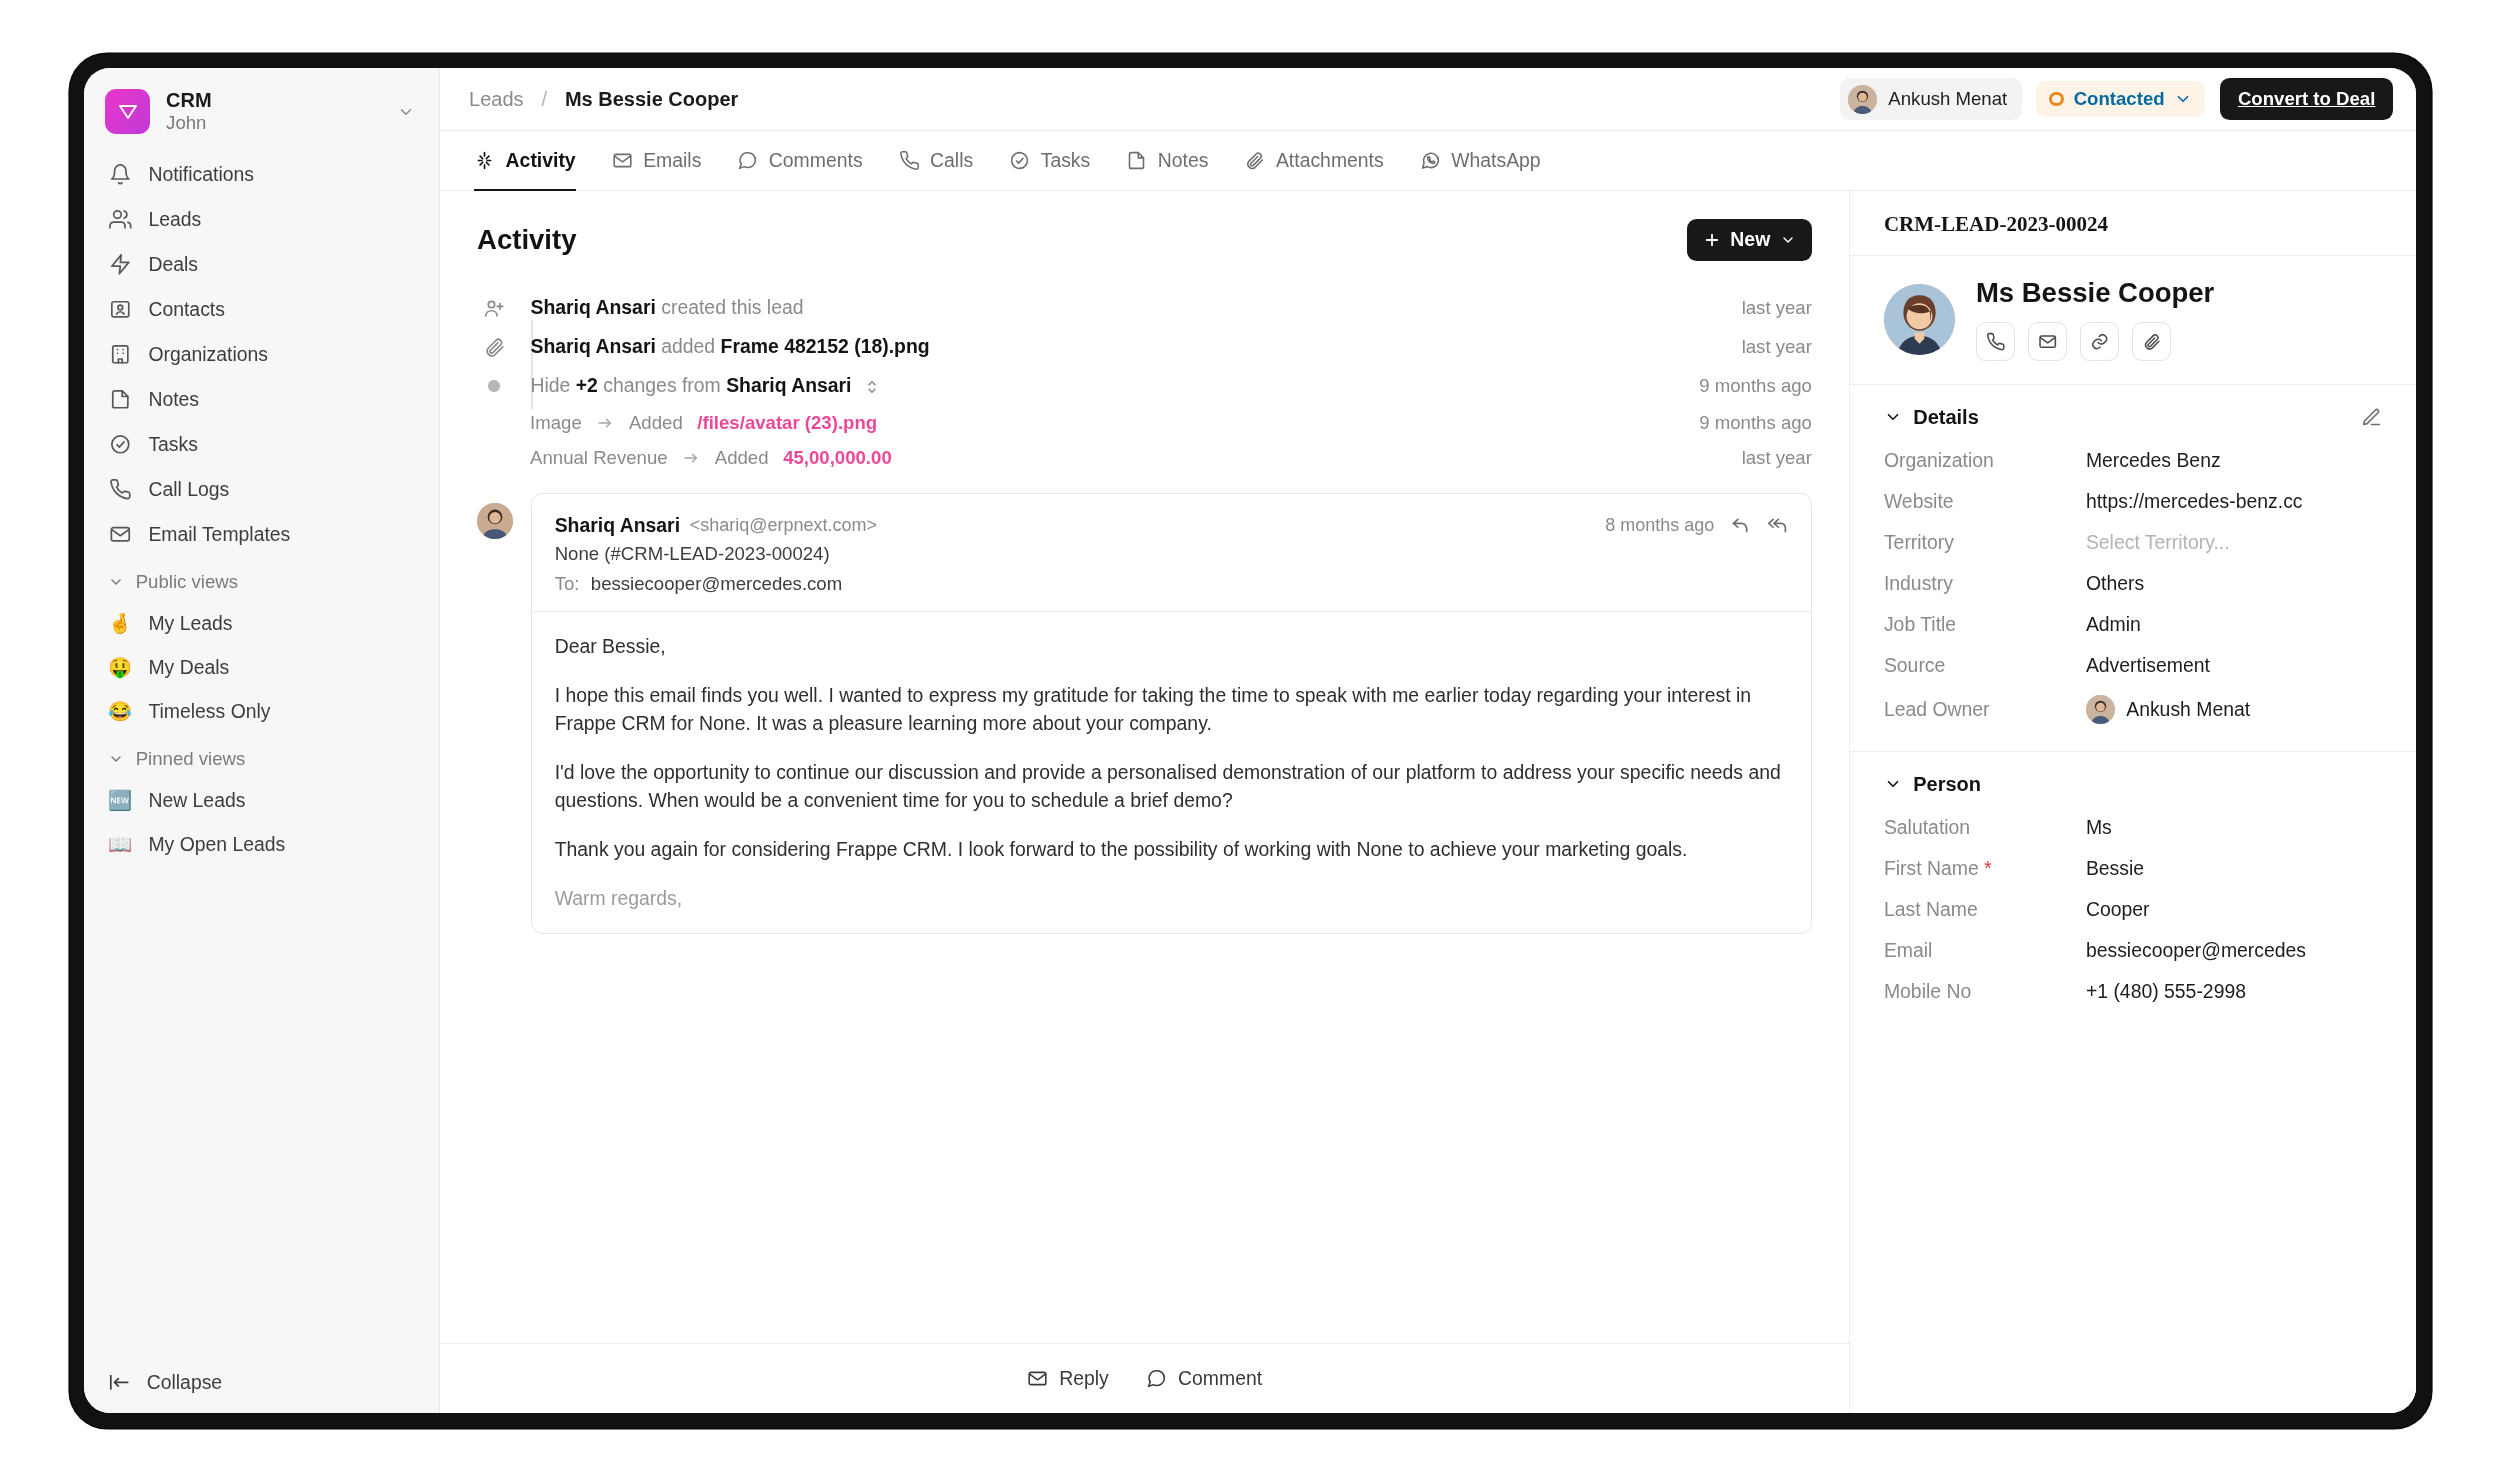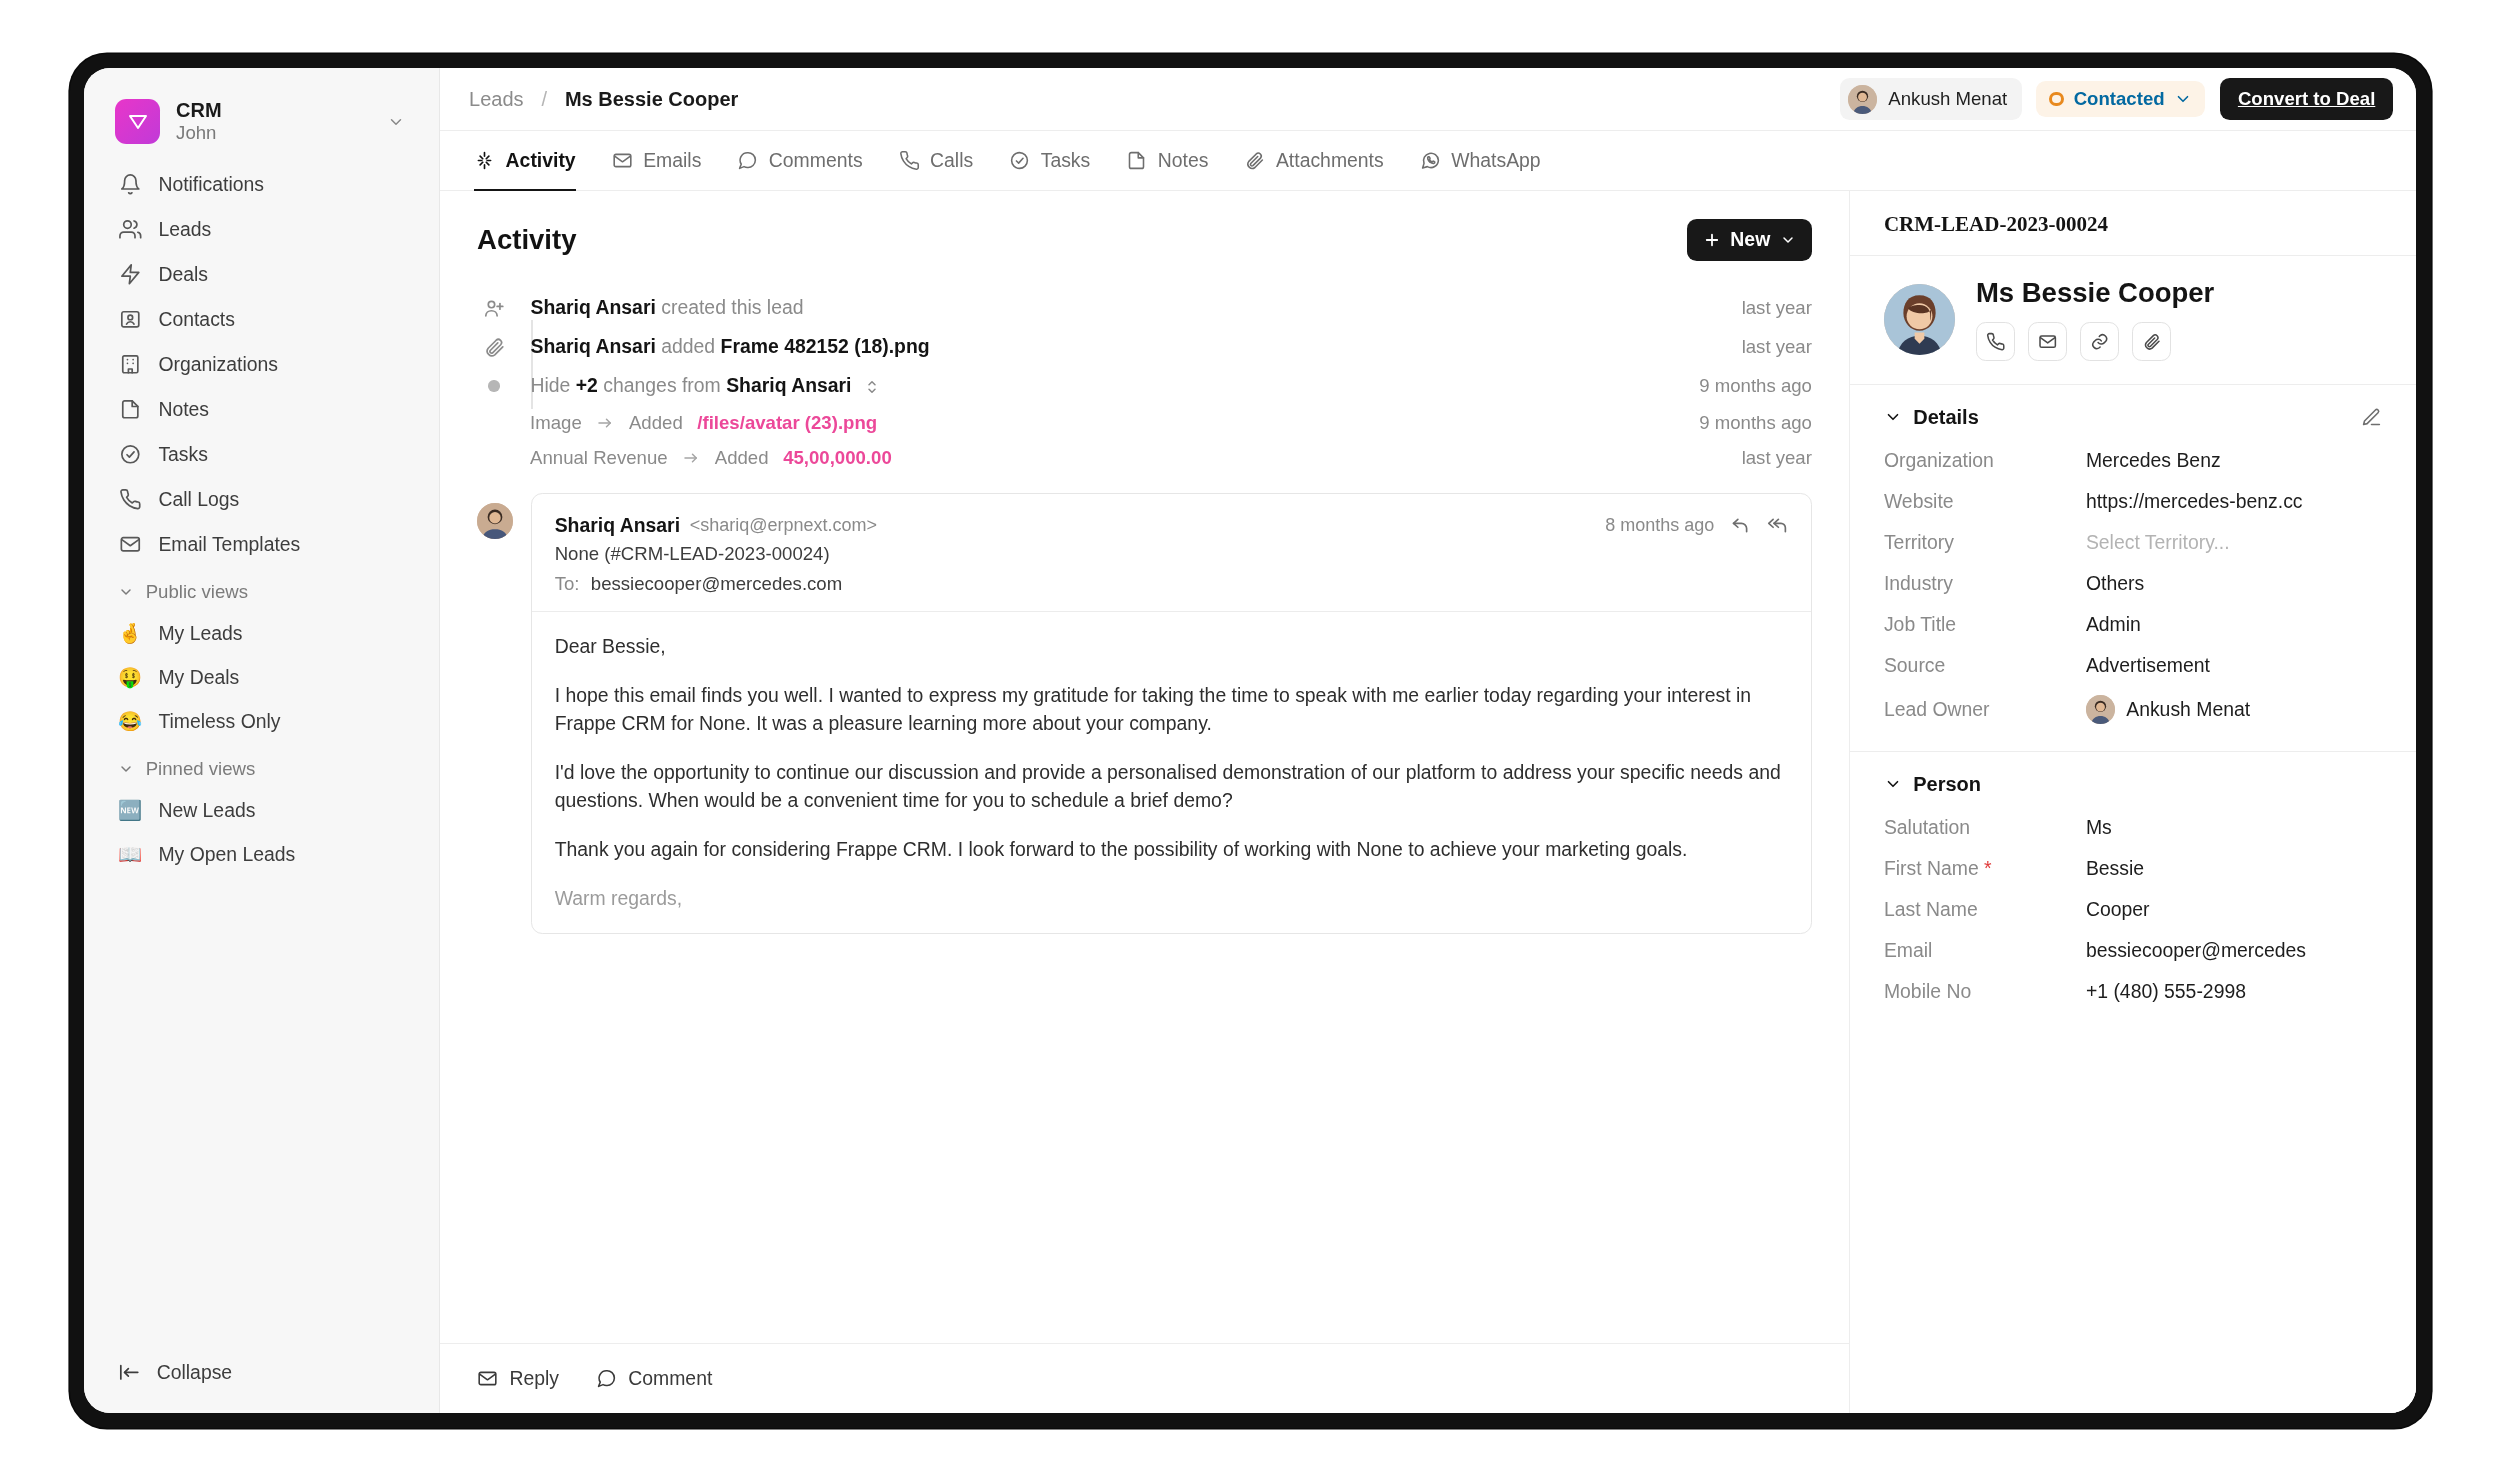--- a/index.html
+++ b/index.html
@@ -32,21 +32,21 @@
     background: #ffffff;
     display: flex;
   }
 
   
   .sidebar {
     width: 356px;
     background: #f7f7f7;
     border-right: 0.8px solid #e8e8e8;
     display: flex; flex-direction: column;
-    padding: 10px;
+    padding: 0;
     flex: 0 0 356px;
   }
   .brand {
     display: flex; align-items: center; gap: 16px;
     padding: 21px 21px 14.6px 21px;
   }
   .brand-logo {
     width: 45px; height: 45px; border-radius: 11.3px;
     background: linear-gradient(135deg,#e836c9,#c13ad8);
     display: flex; align-items: center; justify-content: center;
@@ -173,20 +173,21 @@
   .email-to .lbl { color: #8a8a8a; }
   .email-div { height: 0.8px; background: #ececec; margin: 16px -22.6px 0 -22.6px; }
   .email-body { padding: 19.4px 0 0 0; }
   .email-body p { font-size: 19.4px; line-height: 1.45; color: #2e2e2e; margin-bottom: 21px; }
   .email-body p.faded { color: #9b9b9b; }
 
   .composer {
     height: 70px; border-top: 0.8px solid #ededed;
     display: flex; align-items: center; gap: 37px; padding: 0 37px;
     background: #fff;
+    justify-content: center;
   }
   .composer-btn { display: flex; align-items: center; gap: 11.3px; font-size: 19.4px; color: #3a3a3a; }
   .composer-btn svg { width: 21px; height: 21px; }
 
   
   .rightpanel { width: 566px; flex: 0 0 566px; display: flex; flex-direction: column; background: #fff; }
   .rp-top { padding: 21px 34px 18px 34px; border-bottom: 0.8px solid #ededed; }
   .rp-id { font-size: 21px; font-weight: 700; color: #141414; font-family: Liberation Serif, serif; }
   .rp-person { display: flex; align-items: center; gap: 21px; padding: 21px 34px 22.6px 34px; border-bottom: 0.8px solid #ededed; }
   .rp-avatar { width: 71px; height: 71px; border-radius: 50%; overflow: hidden; flex: 0 0 71px; background: #cdb5a2;}

